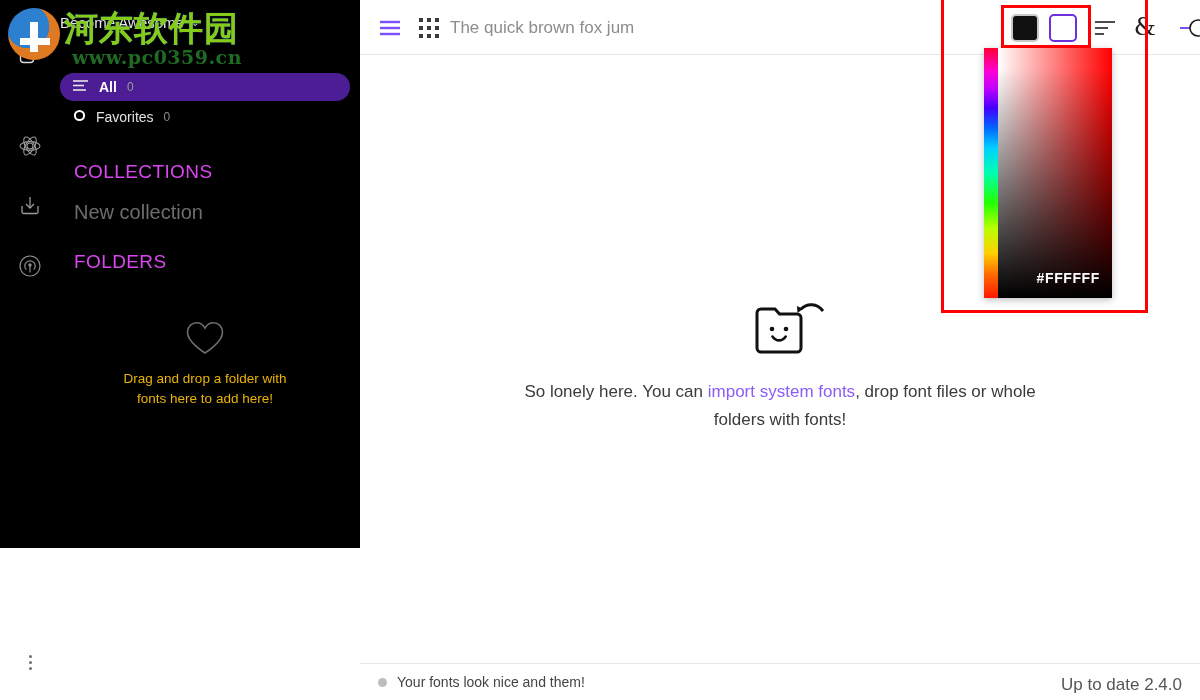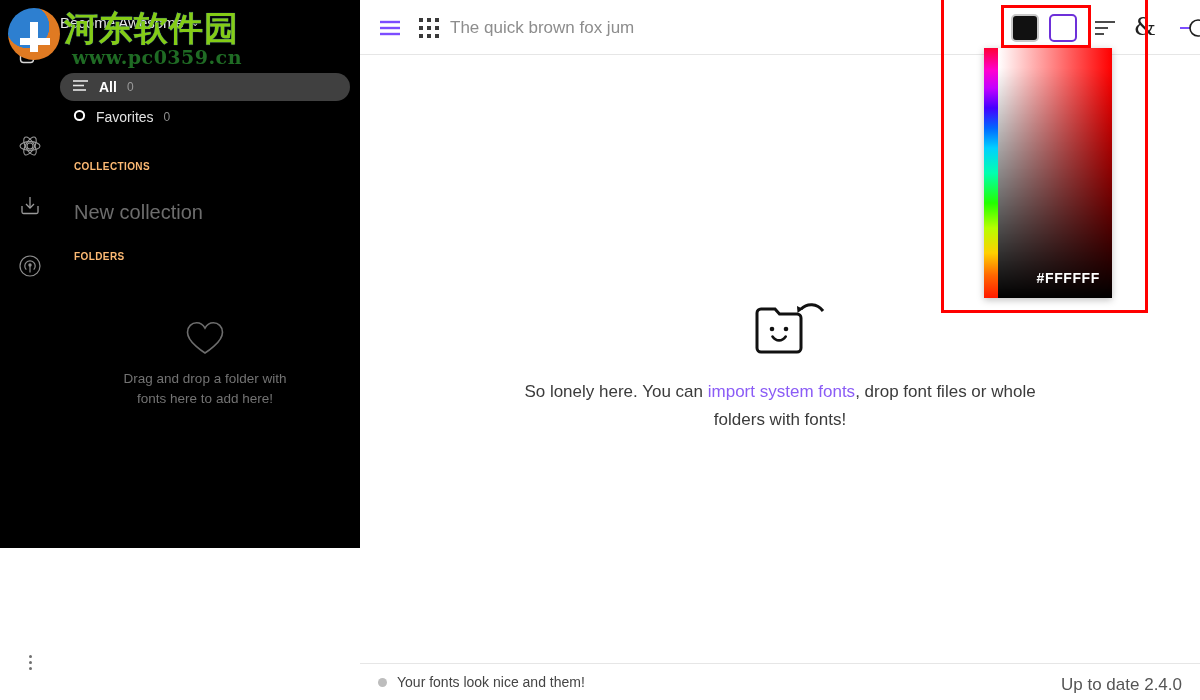--- a/index.html
+++ b/index.html
@@ -53,55 +53,55 @@
   }
   .wm-url {
     position: absolute; left: 72px; top: 46px;
     font-size: 19px; font-weight: bold; color: #1f6b24;
     font-family: "DejaVu Serif", serif; letter-spacing: .5px;
   }
 
   .nav-pill {
     position: absolute; left: 60px; top: 73px;
     width: 290px; height: 28px; border-radius: 14px;
-    background: #404040;
+    background: #4c1d95;
     display: flex; align-items: center; gap: 10px;
     padding-left: 12px;
   }
   .nav-pill .lbl { color: #ffffff; font-size: 14px; font-weight: bold; }
   .nav-pill .cnt { color: #9a9a9a; font-size: 12px; }
 
   .nav-row {
     position: absolute; left: 60px; top: 105px;
     width: 290px; height: 24px;
     display: flex; align-items: center; gap: 10px;
     padding-left: 13px;
   }
   .nav-row .lbl { color: #e2e2e2; font-size: 14px; }
   .nav-row .cnt { color: #8e8e8e; font-size: 12px; }
 
   .sec-title {
     position: absolute; left: 74px;
-    color: #fdba74; font-size: 10px; font-weight: bold;
+    color: #d946ef; font-size: 19px; font-weight: normal;
     letter-spacing: .4px;
   }
   #sec-collections { top: 161px; }
   #sec-folders { top: 251px; }
   .sec-item {
     position: absolute; left: 74px; top: 201px;
     color: #6d6d6d; font-size: 20px;
   }
 
   .dropzone {
     position: absolute; left: 60px; top: 320px;
     width: 290px; text-align: center;
   }
   .dropzone .hz { margin-bottom: 9px; }
   .dropzone .txt {
-    color: #737373; font-size: 13.5px; line-height: 20px;
+    color: #eab308; font-size: 13.5px; line-height: 20px;
   }
 
   .bottom-dots { position: absolute; left: 22px; top: 648px; width: 16px; height: 28px;
       display: flex; flex-direction: column; align-items: center; justify-content: center; gap: 3px; }
   .bottom-dots i { width: 3px; height: 3px; border-radius: 50%; background: #6f6f6f; display: block; }
   .bottom-search { position: absolute; left: 192px; top: 648px; width: 36px; height: 28px;
       display: flex; align-items: center; justify-content: center; }
 
   
   #main {

